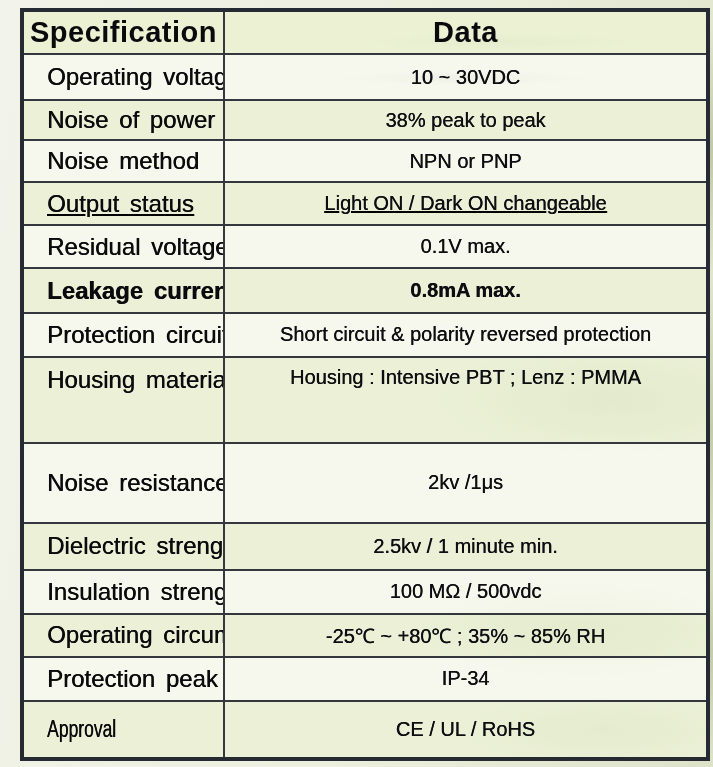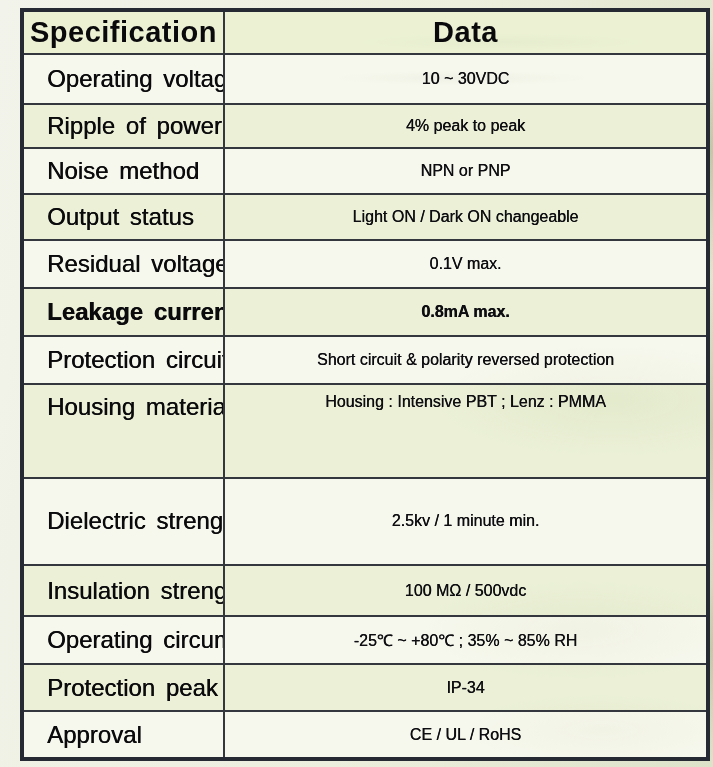--- a/index.html
+++ b/index.html
@@ -51,33 +51,33 @@
     text-align: left;
     padding-left: 23px;
     font-size: 24px;
     color: #0b0b0d;
     word-spacing: 4px;
     white-space: nowrap;
     text-shadow: 0.4px 0 0 currentColor;
   }
   td.value-cell {
     text-align: center;
-    font-size: 16px;
+    font-size: 20px;
     color: #0e0e12;
     text-shadow: 0.3px 0 0 currentColor;
   }
   
   tbody tr:nth-child(odd) td  { background: rgba(252,253,247,0.45); }
   tbody tr:nth-child(even) td { background: rgba(226,234,192,0.40); }
 
   
   tbody tr:nth-child(1)  { height: 38px; }
   tbody tr:nth-child(2)  { height: 33px; }
   tbody tr:nth-child(3)  { height: 35px; }
-  tbody tr:nth-child(4)  { height: 35px; }
+  tbody tr:nth-child(4)  { height: 35px; text-decoration: underline; }
   tbody tr:nth-child(5)  { height: 36px; }
   tbody tr:nth-child(6)  { height: 37px; font-weight: bold; }
   tbody tr:nth-child(7)  { height: 36px; }
   tbody tr:nth-child(8)  { height: 71px; }
   tbody tr:nth-child(9)  { height: 66px; }
   tbody tr:nth-child(10) { height: 39px; }
   tbody tr:nth-child(11) { height: 36px; }
   tbody tr:nth-child(12) { height: 36px; }
   tbody tr:nth-child(13) { height: 36px; }
   tbody tr:nth-child(14) { height: 48px; }
@@ -111,22 +111,22 @@
         <th>Specification</th>
         <th>Data</th>
       </tr>
     </thead>
     <tbody id="rows">
         <tr>
           <td class="label-cell"><span class="cell-text">Operating voltage</span></td>
           <td class="value-cell"><span class="cell-text">10 ~ 30VDC</span></td>
         </tr>
         <tr>
-          <td class="label-cell"><span class="cell-text">Ripple of power</span></td>
-          <td class="value-cell"><span class="cell-text">4% peak to peak</span></td>
+          <td class="label-cell"><span class="cell-text">Noise of power</span></td>
+          <td class="value-cell"><span class="cell-text">38% peak to peak</span></td>
         </tr>
         <tr>
           <td class="label-cell"><span class="cell-text">Noise method</span></td>
           <td class="value-cell"><span class="cell-text">NPN or PNP</span></td>
         </tr>
         <tr>
           <td class="label-cell"><span class="cell-text">Output status</span></td>
           <td class="value-cell"><span class="cell-text">Light ON / Dark ON changeable</span></td>
         </tr>
         <tr>
@@ -139,20 +139,24 @@
         </tr>
         <tr>
           <td class="label-cell"><span class="cell-text">Protection circuit</span></td>
           <td class="value-cell"><span class="cell-text">Short circuit &amp; polarity reversed protection</span></td>
         </tr>
         <tr>
           <td class="label-cell"><span class="cell-text">Housing material</span></td>
           <td class="value-cell"><span class="cell-text">Housing : Intensive PBT ; Lenz : PMMA</span></td>
         </tr>
         <tr>
+          <td class="label-cell"><span class="cell-text">Noise resistance</span></td>
+          <td class="value-cell"><span class="cell-text">2kv /1μs</span></td>
+        </tr>
+        <tr>
           <td class="label-cell"><span class="cell-text">Dielectric strength</span></td>
           <td class="value-cell"><span class="cell-text">2.5kv / 1 minute min.</span></td>
         </tr>
         <tr>
           <td class="label-cell"><span class="cell-text">Insulation strength</span></td>
           <td class="value-cell"><span class="cell-text">100 MΩ / 500vdc</span></td>
         </tr>
         <tr>
           <td class="label-cell"><span class="cell-text">Operating circumstance</span></td>
           <td class="value-cell"><span class="cell-text">-25℃ ~ +80℃ ; 35% ~ 85% RH</span></td>

